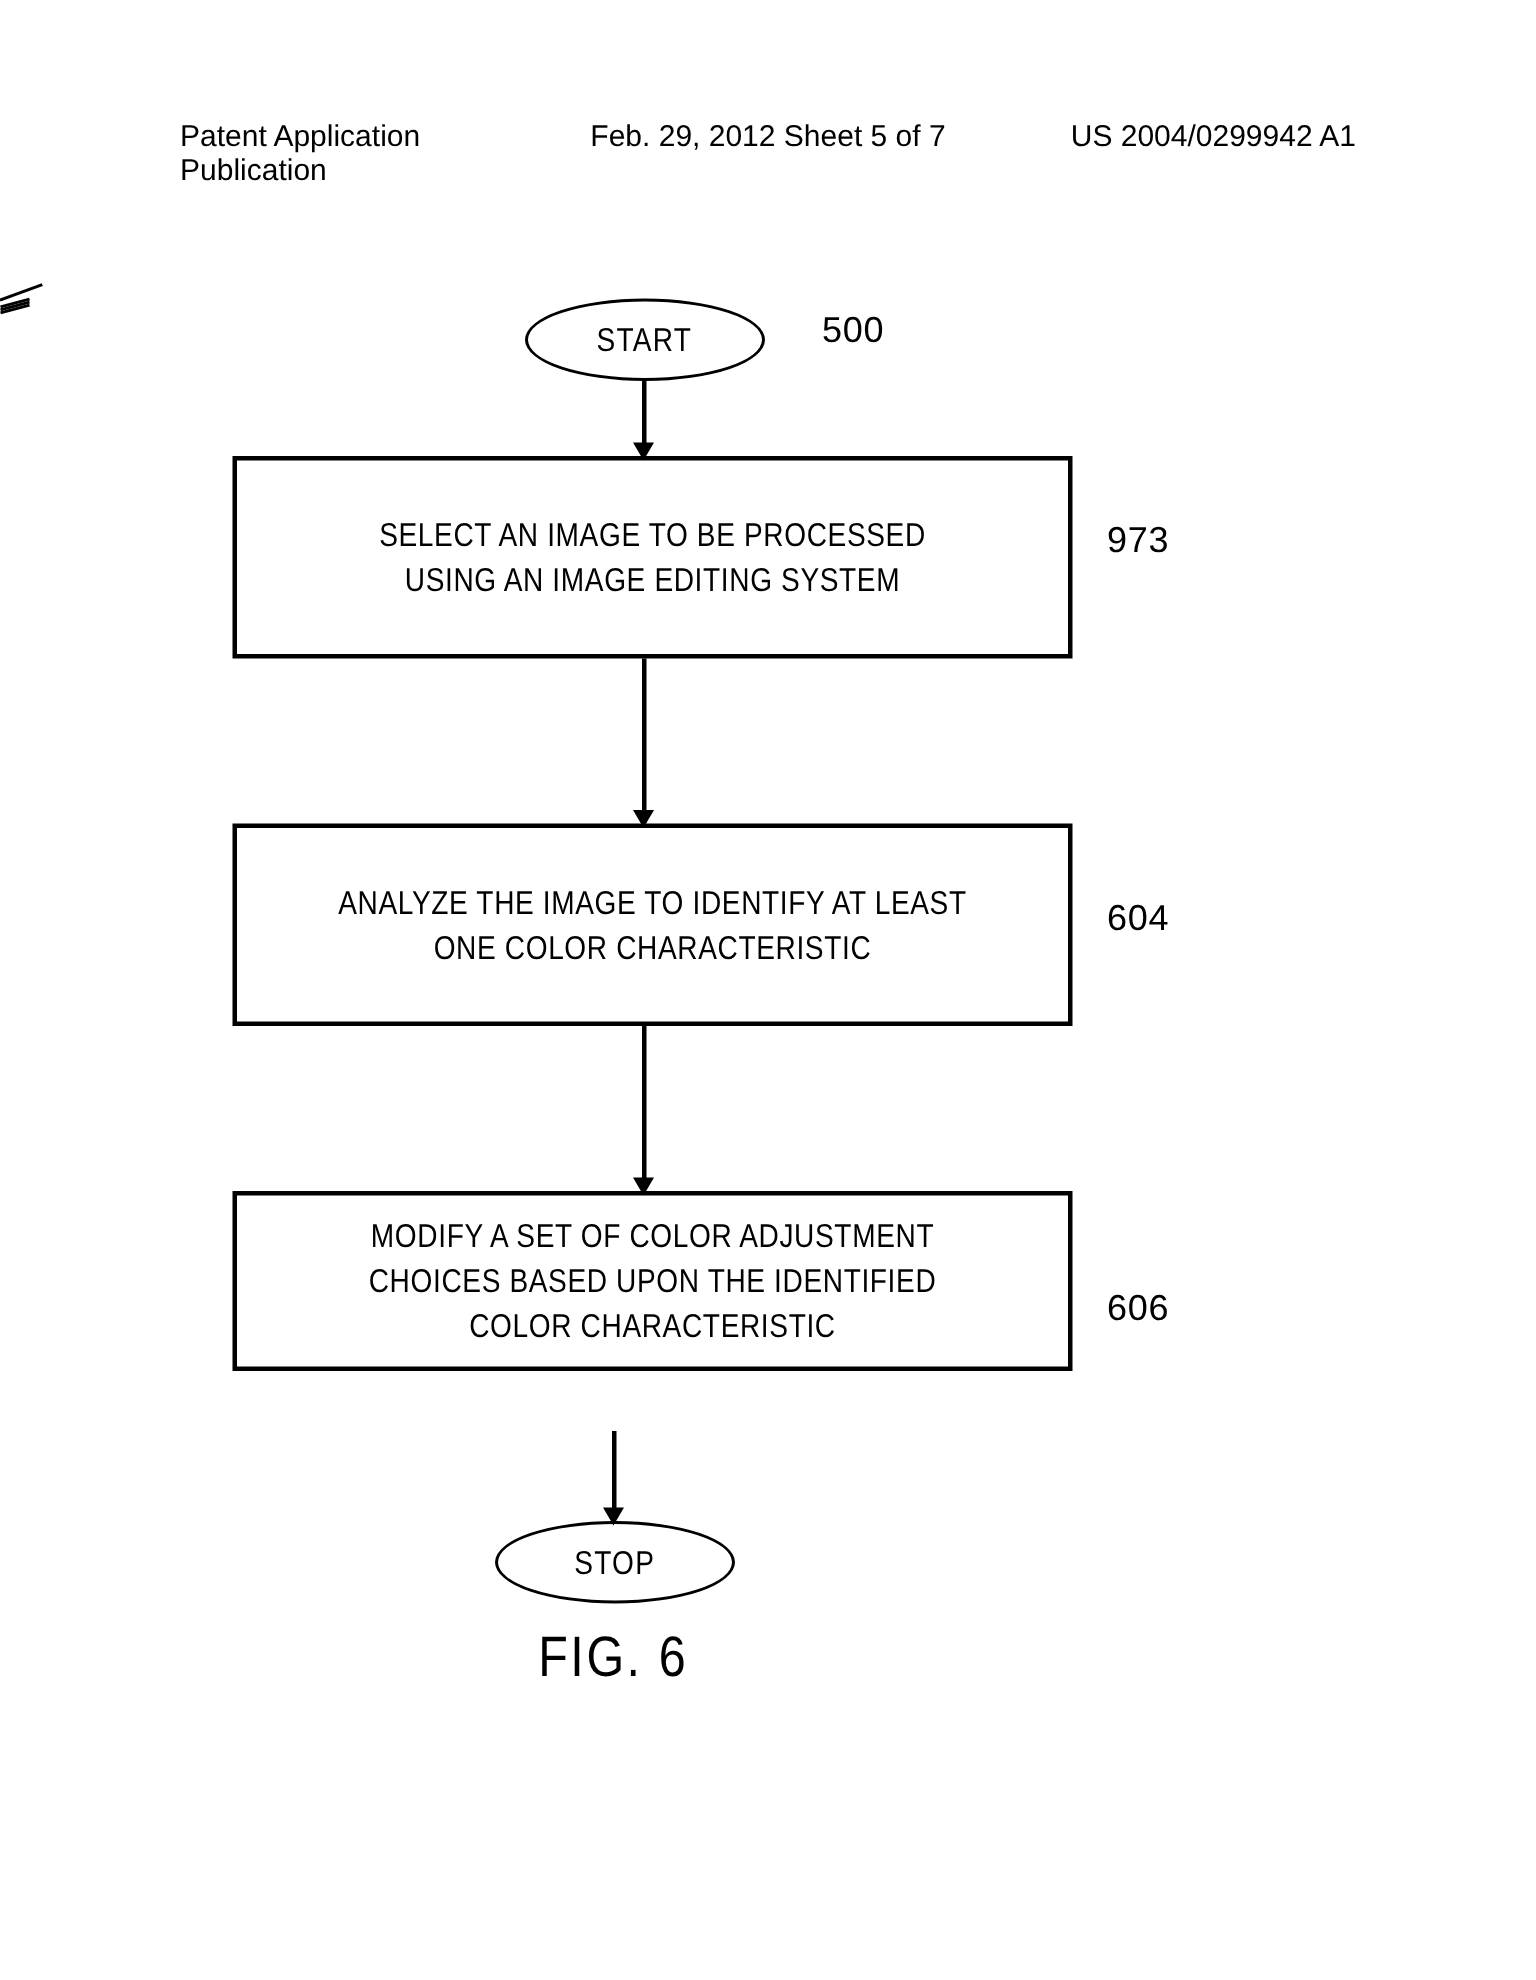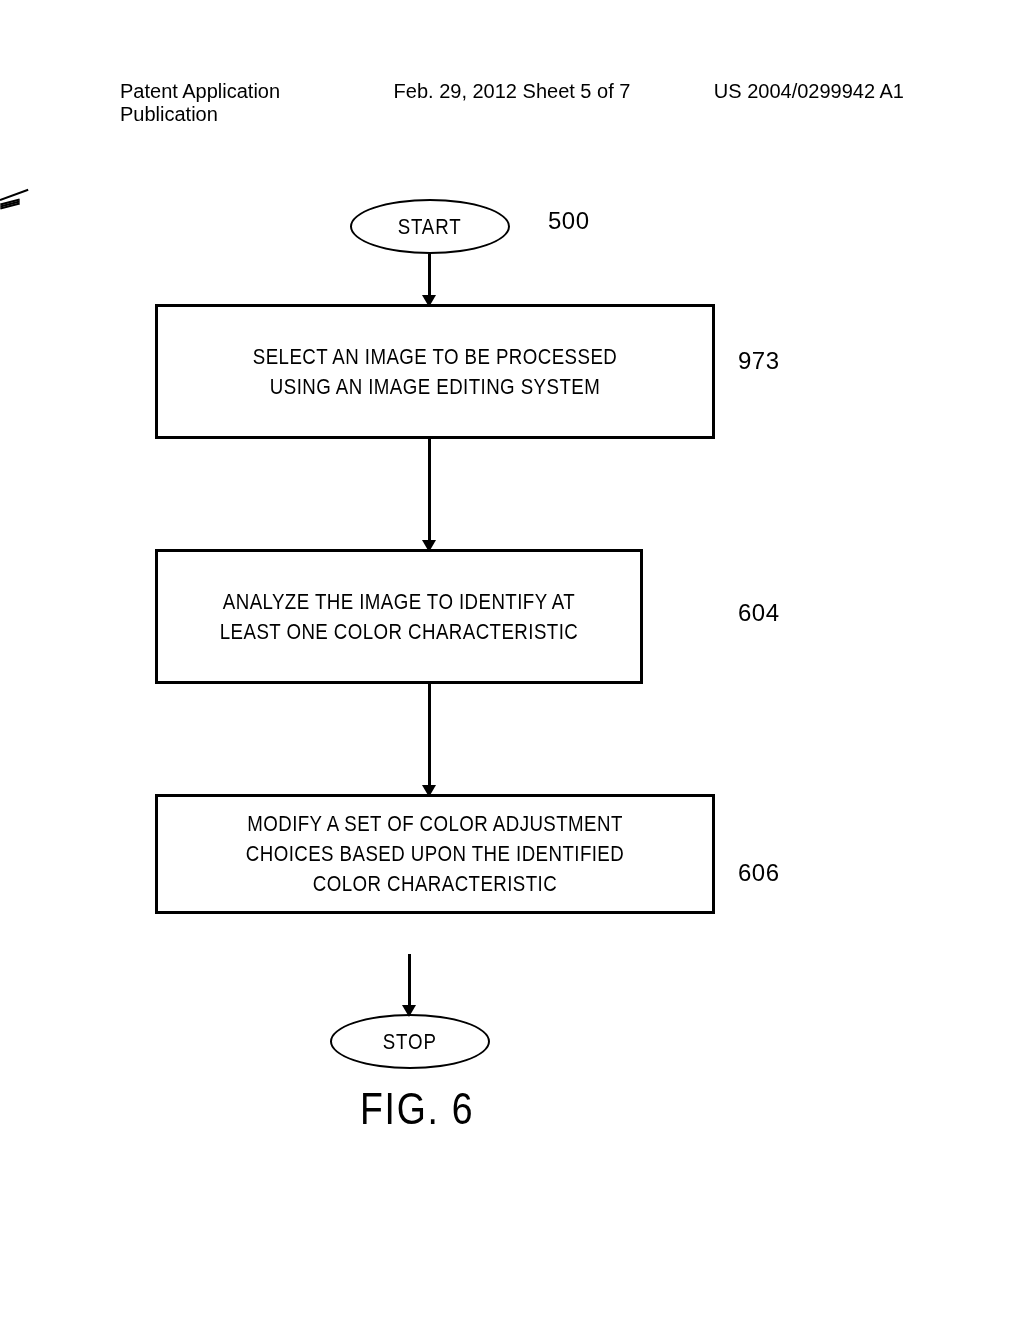--- a/index.html
+++ b/index.html
@@ -78,21 +78,21 @@
     }
     .box1 {
       top: 105px;
       left: 155px;
       width: 560px;
       height: 135px;
     }
     .box2 {
       top: 350px;
       left: 155px;
-      width: 488px;
+      width: 560px;
       height: 135px;
     }
     .box3 {
       top: 595px;
       left: 155px;
       width: 560px;
       height: 120px;
     }
     .label {
       position: absolute;
@@ -163,21 +163,21 @@
       border-top: 12px solid #000;
     }
     .ah1 { top: 96px; left: 422px; }
     .ah2 { top: 341px; left: 422px; }
     .ah3 { top: 586px; left: 422px; }
     .ah4 { top: 806px; left: 402px; }
     .fig-label {
       position: absolute;
       top: 885px;
       left: 350px;
-      font-size: 44px;
+      font-size: 38px;
       letter-spacing: 2px;
       font-weight: 400;
       font-stretch: condensed;
     }
     .narrow {
       font-stretch: condensed;
       transform: scaleX(0.85);
       display: inline-block;
     }
   </style>

